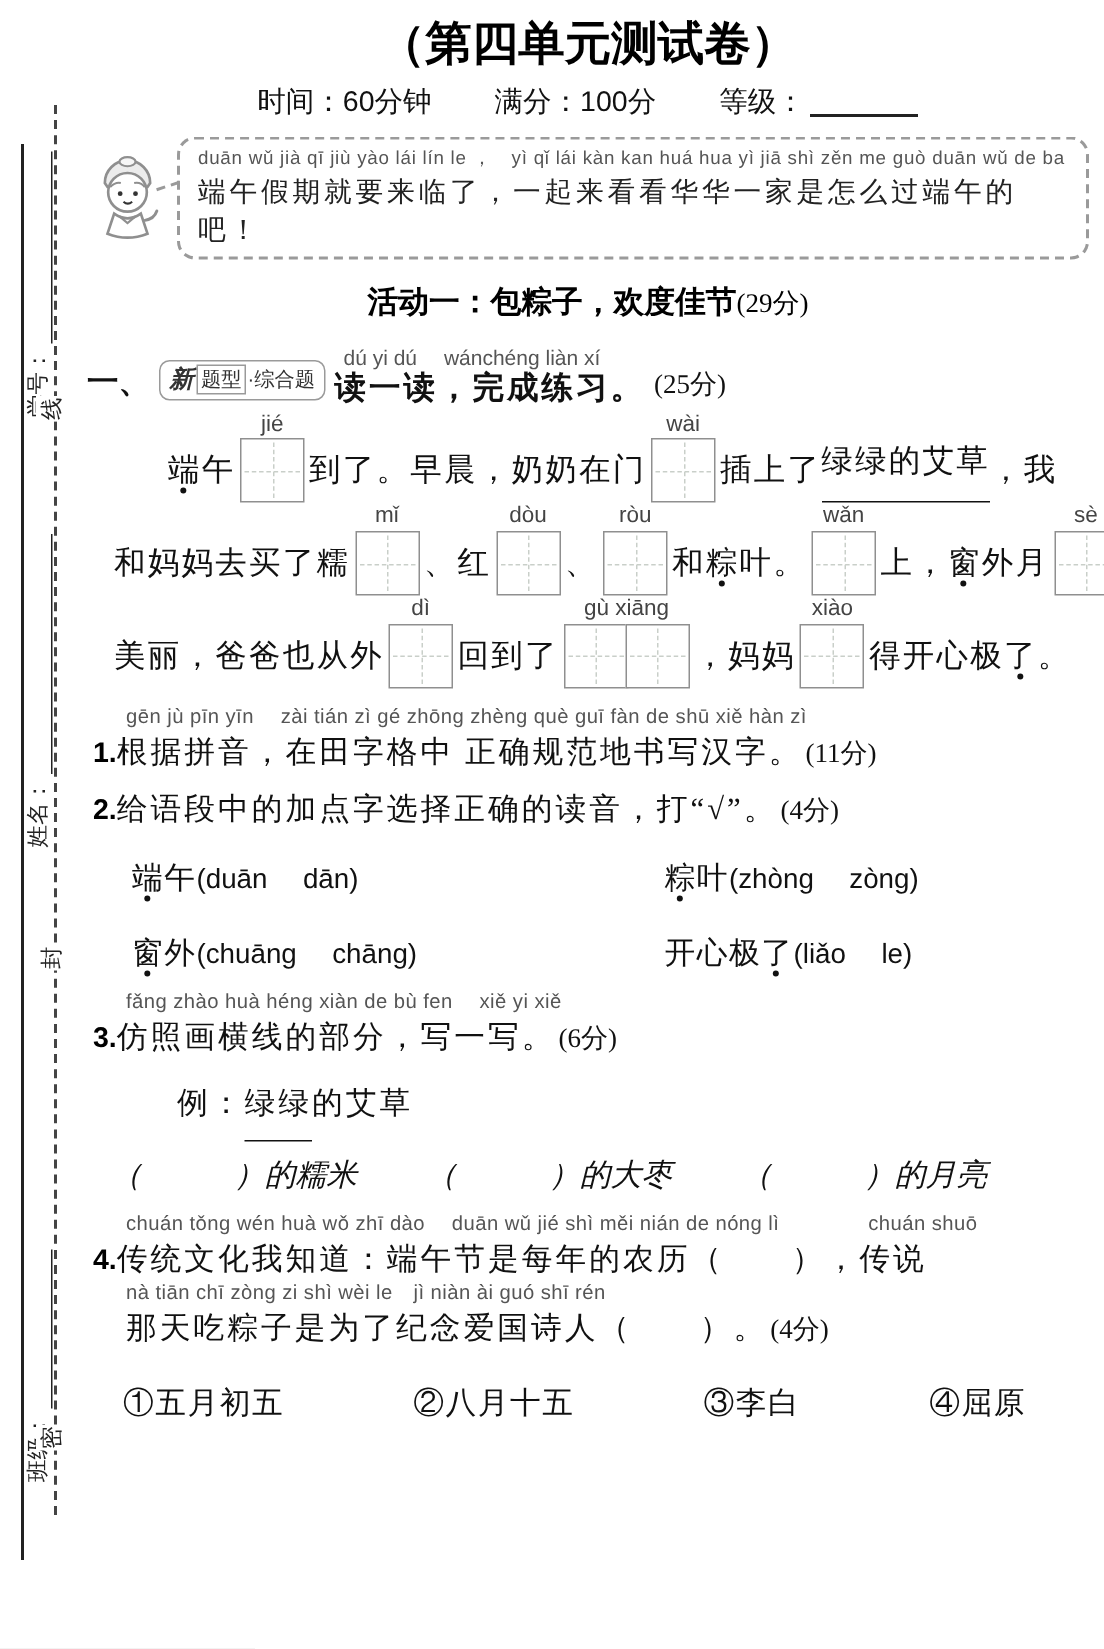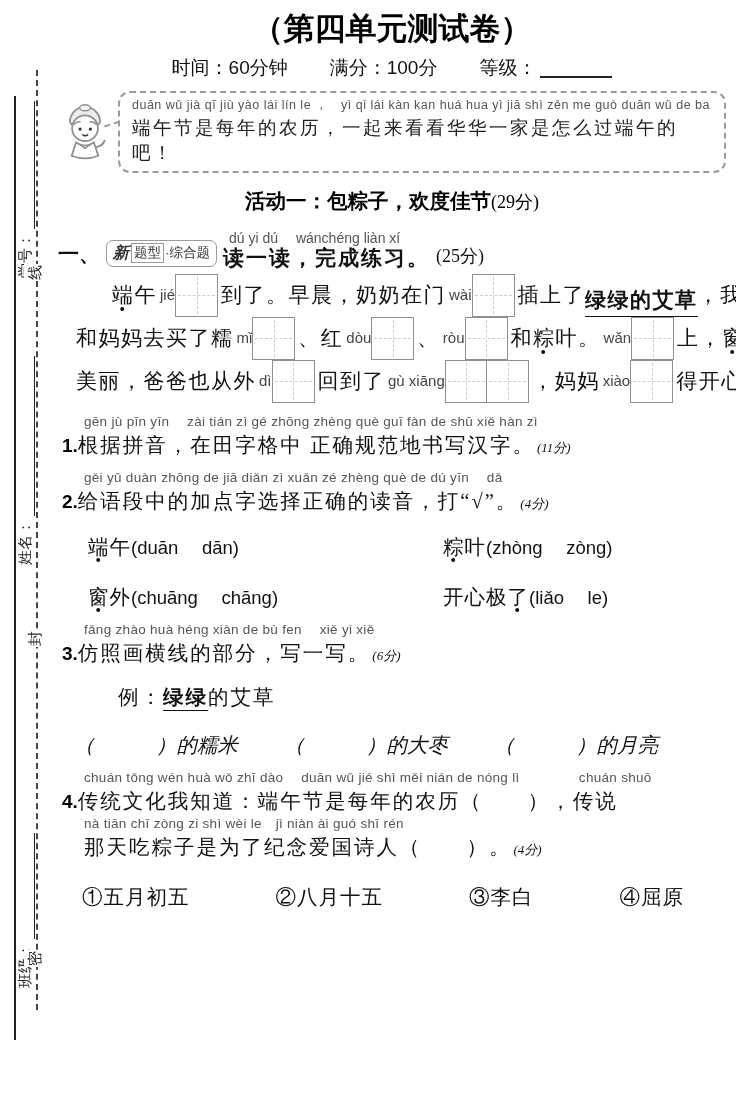--- a/index.html
+++ b/index.html
@@ -50,36 +50,36 @@
   .sec-title{font-size:21px;font-weight:bold;letter-spacing:2px;}
   .sec-score{font-size:18px;padding-bottom:2px;}
   
   .passage{margin-left:18px;margin-top:4px;}
   .pline{display:flex;align-items:flex-end;flex-wrap:nowrap;}
   .pline.indent{padding-left:36px;}
   .ptext{font-size:21px;letter-spacing:1.5px;padding-bottom:8px;white-space:nowrap;}
   .dotc{position:relative;}
   .dotc::after{content:"";position:absolute;left:50%;bottom:-4px;width:4px;height:4px;border-radius:50%;
                background:#111;transform:translateX(-70%);}
-  .ul{border-bottom:1.5px solid #111;padding-bottom:2px;font-weight:bold;}
-  .bu{display:inline-flex;align-items:center;margin:0 3px;}
+  .ul{border-bottom:1.5px solid #111;padding-bottom:13px;}
+  .bu{display:inline-flex;flex-direction:column;align-items:center;margin:0 3px;}
   .bp{font-family:"Liberation Sans","DejaVu Sans",sans-serif;font-size:15px;color:#444;line-height:1.25;white-space:nowrap;}
   .tian{position:relative;width:43px;height:43px;border:1.6px solid #8f8f8f;box-sizing:border-box;background:#fff;}
   .tian::before{content:"";position:absolute;left:2px;right:2px;top:50%;border-top:1.2px dashed #c9cfc9;}
   .tian::after{content:"";position:absolute;top:2px;bottom:2px;left:50%;border-left:1.2px dashed #c9cfc9;}
   .tian2{display:flex;}
   .tian2 .tian + .tian{margin-left:-1.6px;}
   
   .q{margin-left:4px;margin-top:10px;}
   .q-pinyin{font-family:"Liberation Sans","DejaVu Sans",sans-serif;font-size:13.5px;color:#555;
             margin-left:22px;white-space:nowrap;letter-spacing:0.3px;}
   .q-line{display:flex;align-items:baseline;}
   .q-num{font-family:"Liberation Sans","DejaVu Sans",sans-serif;font-weight:bold;font-size:19px;color:#000;}
   .q-text{font-size:20.5px;letter-spacing:2px;}
-  .q-score{font-size:13px;margin-left:2px;font-style:italic;}
+  .q-score{font-size:18px;margin-left:2px;}
   .opt-grid{display:grid;grid-template-columns:355px auto;row-gap:22px;margin:18px 0 4px 26px;}
   .opt{font-size:20.5px;letter-spacing:1px;}
   .opt .choices{font-family:Liberation Sans, sans-serif;font-size:18.5px;letter-spacing:0;}
   .example{margin:16px 0 0 56px;font-size:20.5px;letter-spacing:2px;}
   .blank-row{display:flex;gap:46px;margin:20px 0 0 12px;font-size:20.5px;font-style:italic;}
   .q4-line2{margin-left:22px;}
   .opt-row{display:flex;gap:86px;margin:22px 0 0 20px;font-size:20.5px;letter-spacing:1px;}
 </style>
 </head>
 <body>
@@ -129,21 +129,21 @@
           <circle cx="24.5" cy="35" r="1.8" fill="#333"></circle>
           <circle cx="36" cy="35" r="1.8" fill="#333"></circle>
           <path d="M27 41 q3.2 3 6.5 0" fill="none" stroke="#333" stroke-width="1.5"></path>
           <path d="M20 50 q10 7 20 0 l5 15 q-15 6 -30 0 z" fill="#ffffff" stroke="#8f8f8f" stroke-width="2"></path>
           <path d="M24 52 l6 5 l6 -5" fill="none" stroke="#8f8f8f" stroke-width="1.6"></path>
           <path d="M43 55 q7 -1 9 -7" fill="none" stroke="#8f8f8f" stroke-width="2.2" stroke-linecap="round"></path>
         </svg>
       </span>
       <div class="bubble">
         <div class="bubble-pinyin">duān wǔ jià qī jiù yào lái lín le ，　yì qǐ lái kàn kan huá hua yì jiā shì zěn me guò duān wǔ de ba</div>
-        <div class="bubble-text">端午节是每年的农历，一起来看看华华一家是怎么过端午的吧！</div>
+        <div class="bubble-text">端午假期就要来临了，一起来看看华华一家是怎么过端午的吧！</div>
       </div>
     </div>
 
     <div class="activity">
       <span>活动一：包粽子，欢度佳节</span><span class="score">(29分)</span>
     </div>
 
     <div class="sec-row">
       <span class="sec-num">一、</span>
       <span class="badge">
@@ -230,21 +230,20 @@
     <div class="q">
       <div class="q-pinyin">gēn jù pīn yīn　 zài tián zì gé zhōng zhèng què guī fàn de shū xiě hàn zì</div>
       <div class="q-line">
         <span class="q-num">1.</span>
         <span class="q-text">根据拼音，在田字格中 正确规范地书写汉字。</span>
         <span class="q-score">(11分)</span>
       </div>
     </div>
 
     <div class="q">
-      <div class="q-pinyin">gěi yǔ duàn zhōng de jiā diǎn zì xuǎn zé zhèng què de dú yīn　 dǎ</div>
       <div class="q-line">
         <span class="q-num">2.</span>
         <span class="q-text">给语段中的加点字选择正确的读音，打“√”。</span>
         <span class="q-score">(4分)</span>
       </div>
       <div class="opt-grid">
         <span class="opt"><span class="dotc">端</span><span>午</span><span class="choices">(duān　 dān)</span></span>
         <span class="opt"><span class="dotc">粽</span><span>叶</span><span class="choices">(zhòng　 zòng)</span></span>
         <span class="opt"><span class="dotc">窗</span><span>外</span><span class="choices">(chuāng　 chāng)</span></span>
         <span class="opt"><span>开心极</span><span class="dotc">了</span><span class="choices">(liǎo　 le)</span></span>

